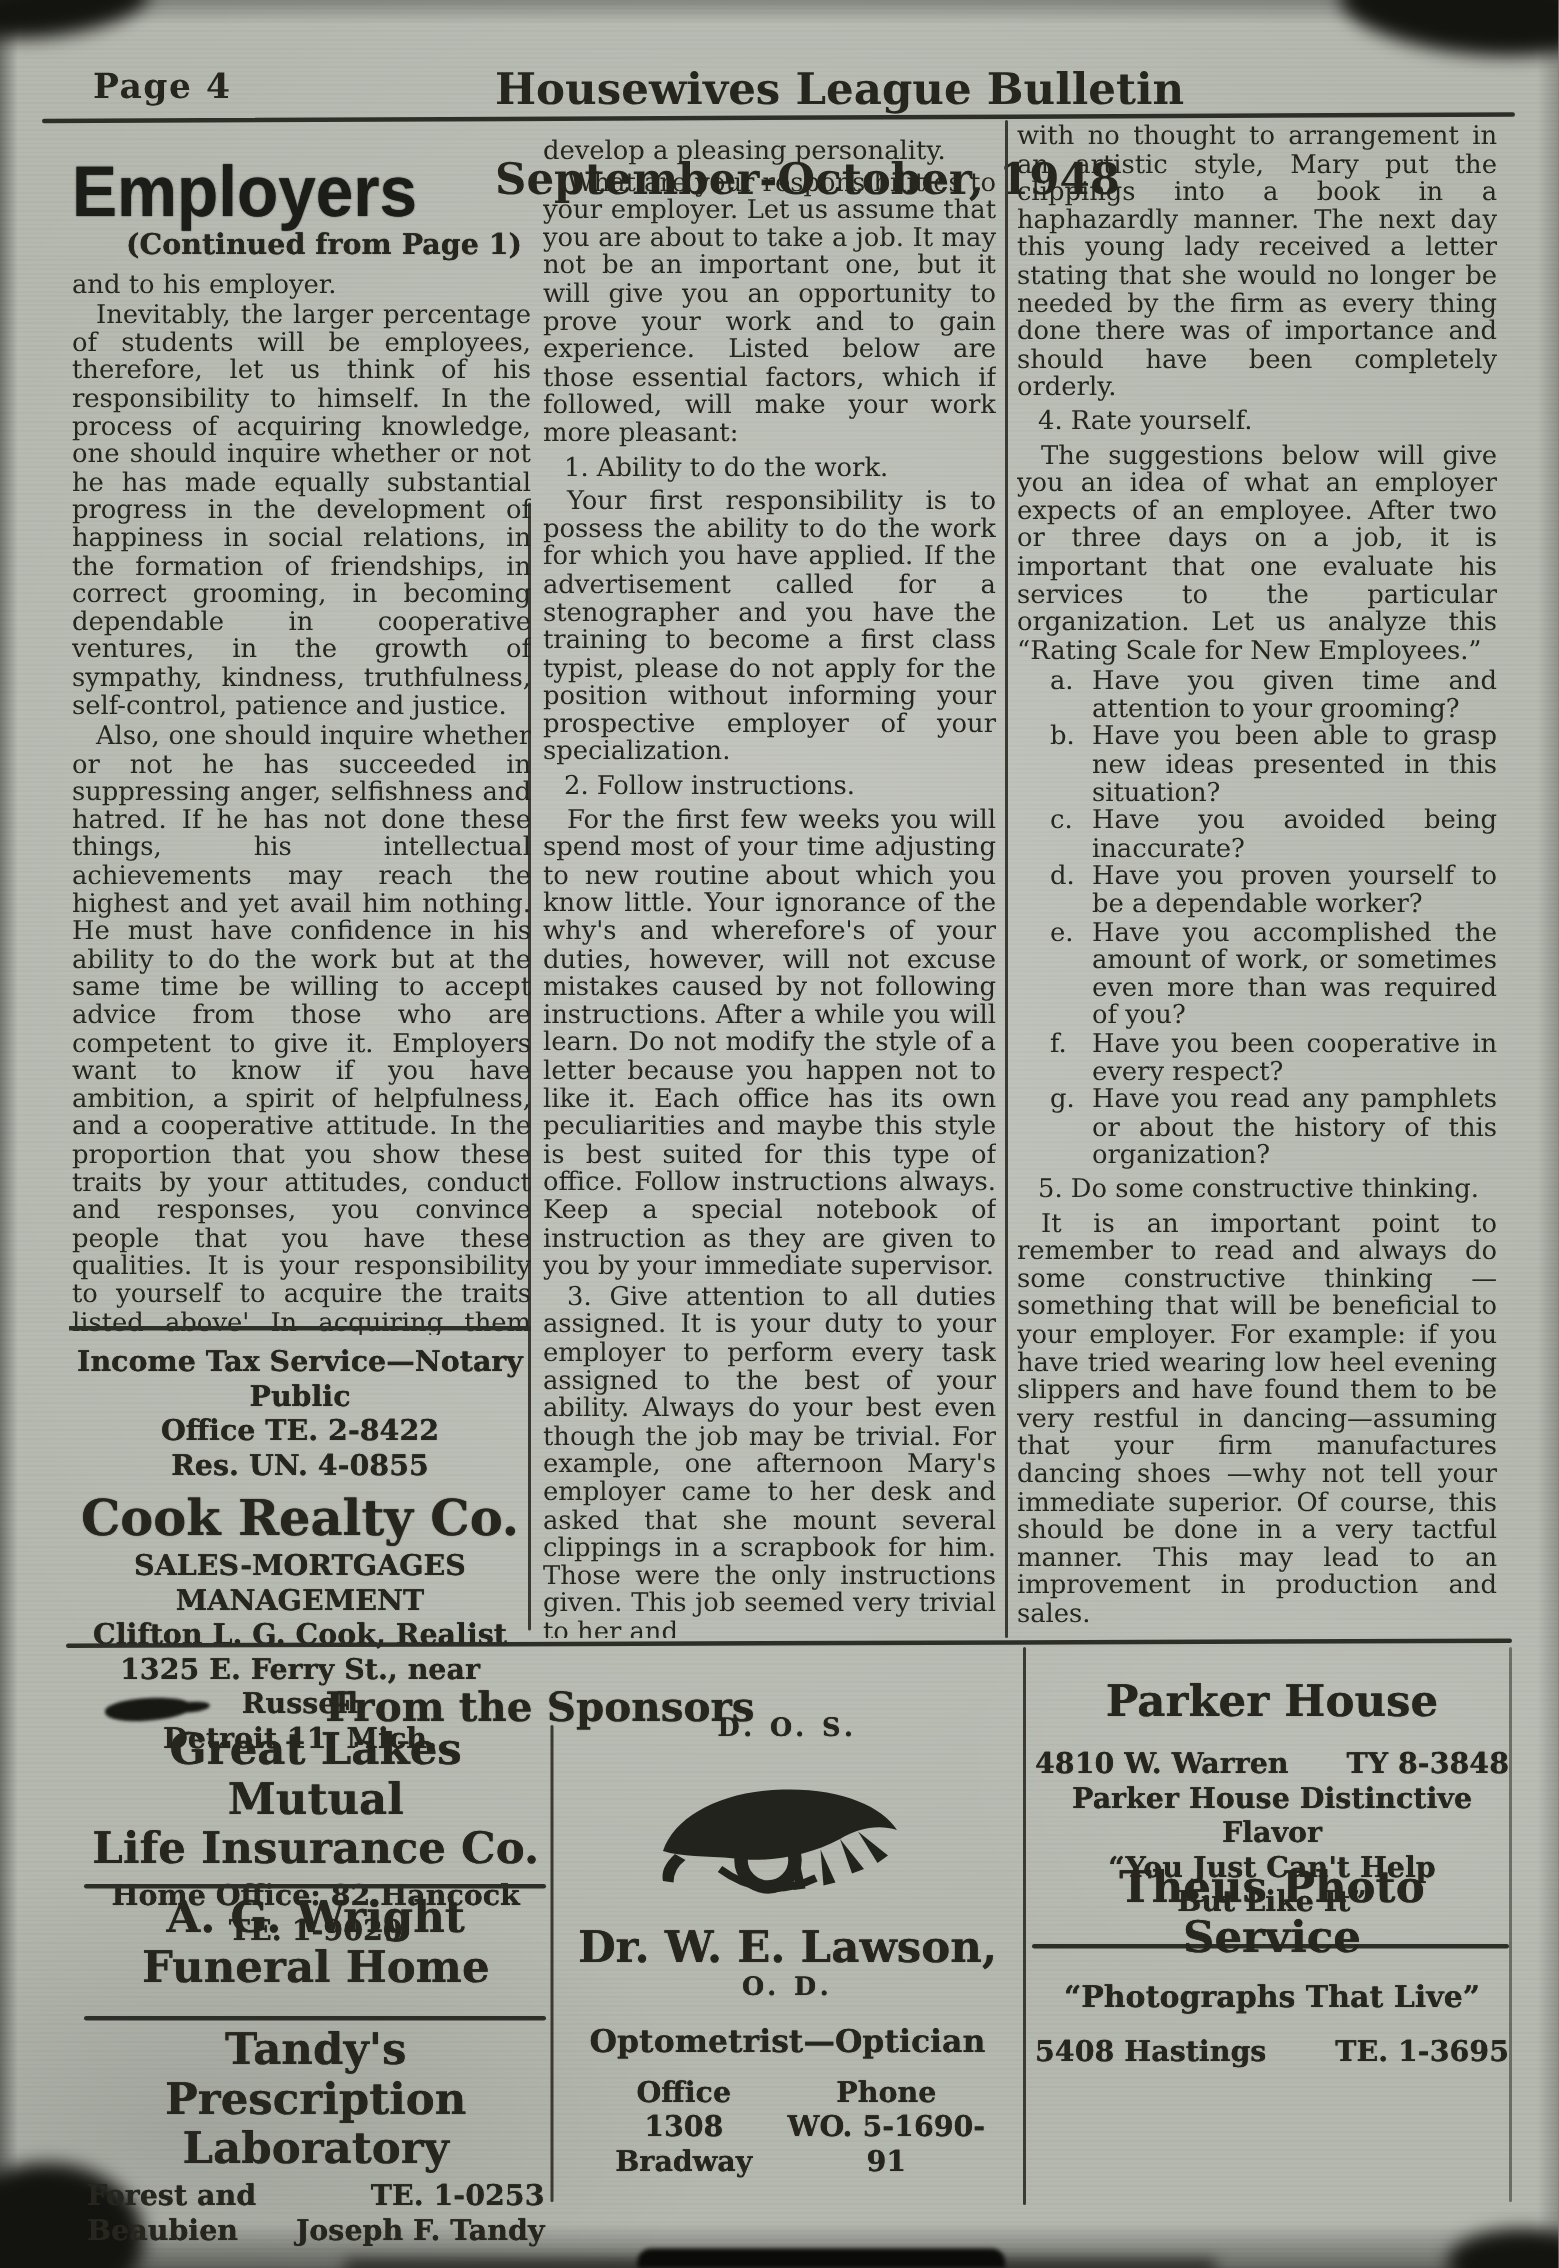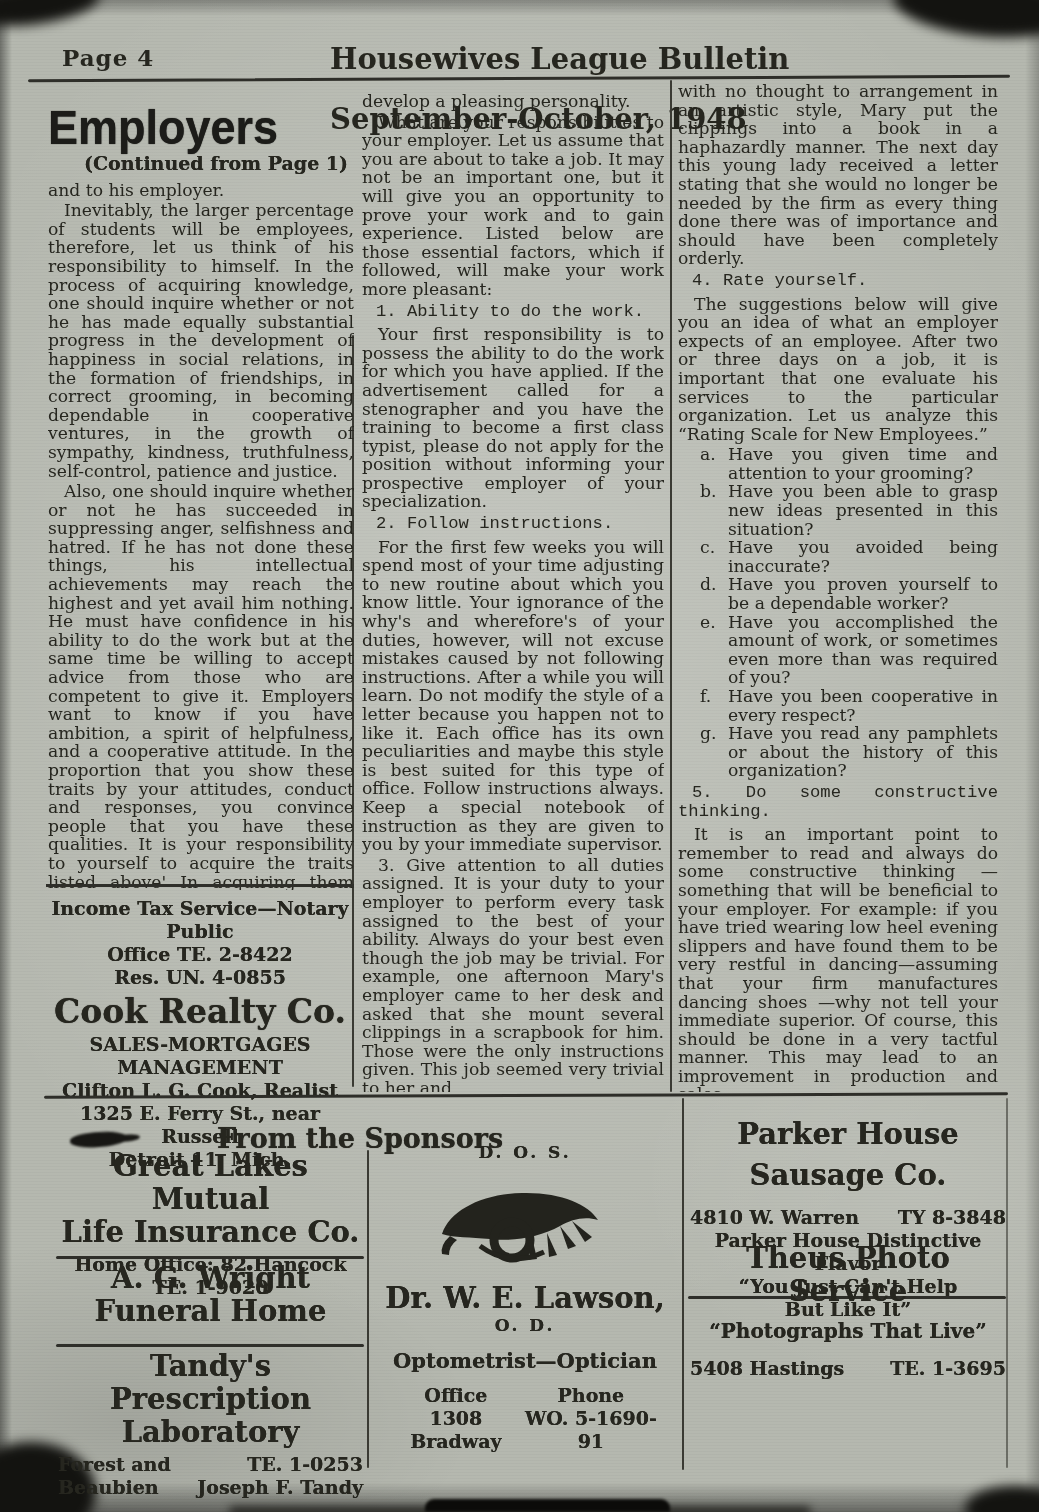--- a/index.html
+++ b/index.html
@@ -29,21 +29,21 @@
   .pageno{position:absolute;left:62px;top:44px;font-size:23px;font-weight:bold;letter-spacing:1px;}
   .title-wrap{position:absolute;left:330px;top:42px;width:660px;display:flex;gap:26px;font-size:29px;font-weight:bold;white-space:nowrap;flex-direction:column;}
   .hrule{position:absolute;background:#2e2e29;border-radius:2px;}
   .vrule{position:absolute;background:#3a3a33;width:2px;border-radius:2px;}
   .hr-header{left:28px;top:77px;width:982px;height:3px;transform:rotate(-0.25deg);}
 
   
   .col{position:absolute;font-size:17.2px;line-height:18.6px;text-align:justify;overflow:hidden;}
   .col p{margin:0 0 2px 0;text-indent:16px;}
   .col p.noindent{text-indent:0;}
-  .col p.num{text-indent:14px;margin:4px 0;font-family:Liberation Mono, monospace;}
+  .col p.num{text-indent:14px;margin:4px 0;}
   .col1{left:48px;top:104px;width:306px;height:786px;}
   .col2{left:362px;top:92px;width:302px;height:1000px;}
   .col3{left:678px;top:82px;width:320px;height:1010px;}
   .headline{font-family:"Liberation Sans", sans-serif;font-weight:bold;font-size:45px;line-height:46px;margin:0 0 4px 0;letter-spacing:0px;transform:scaleY(1.06);transform-origin:left top;color:#1c1c19;text-shadow:0 0 1px #1c1c19;}
   .continued{font-weight:bold;font-size:19px;padding-left:36px;margin-bottom:8px;text-shadow:0 0 .6px #26261f;}
   .li{position:relative;padding-left:50px;text-align:justify;}
   .li .li-label{position:absolute;left:22px;top:0;}
   .vr-col12{left:352px;top:335px;height:752px;}
   .vr-col23{left:670px;top:80px;height:1012px;}
 
@@ -230,21 +230,20 @@
       </span>
       <span>
         <span style="display:block">Phone</span>
         <span style="display:block">WO. 5-1690-91</span>
       </span>
     </div>
   </div>
 
   <div class="sp ad-parker">
     <div class="big center">Parker House</div>
-    <div class="big center gap8">Sausage Co.</div>
     <div class="row med gap14">
       <span>4810 W. Warren</span>
       <span>TY 8-3848</span>
     </div>
     <div class="med center">Parker House Distinctive Flavor</div>
     <div class="med center parker-quote">“You Just Can't Help But Like It”</div>
   </div>
 
   <div class="hrule hr-theus"></div>
   <div class="sp ad-theus">

